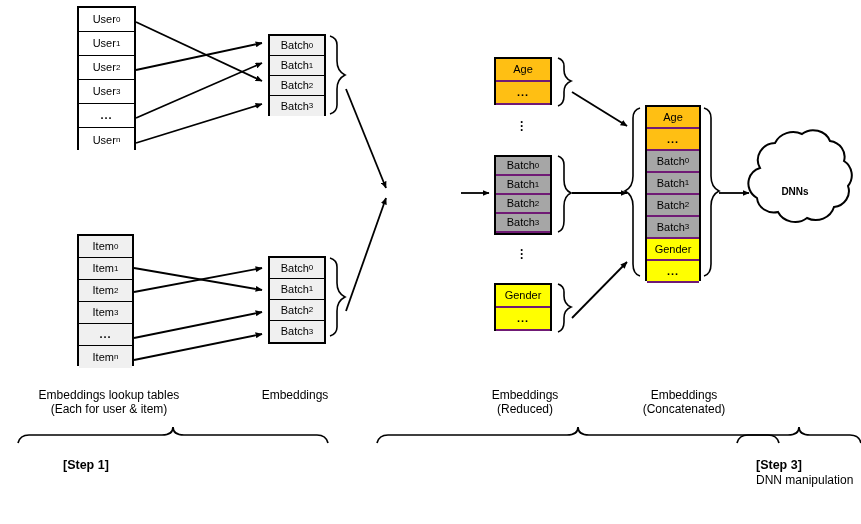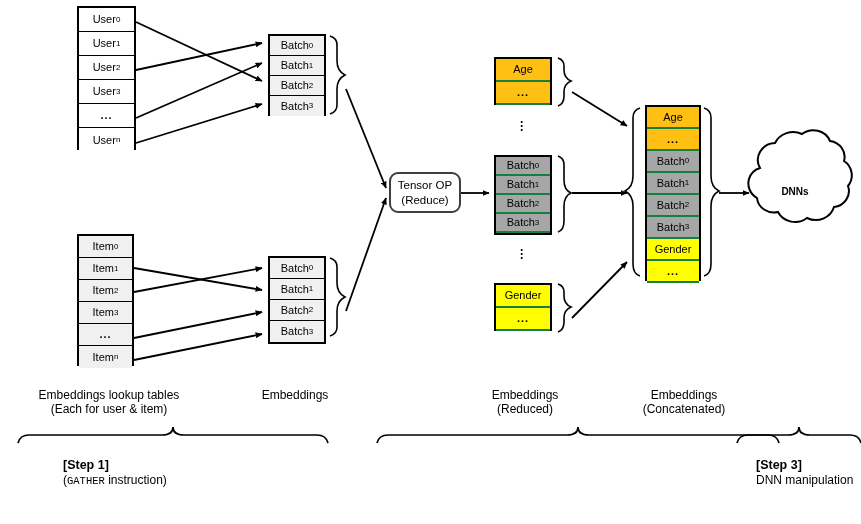--- a/index.html
+++ b/index.html
@@ -25,21 +25,21 @@
   .cell .sub{font-size:8px;vertical-align:sub;margin-left:0px;}
   .cell.ellipsis{font-weight:bold;letter-spacing:1px;font-size:11px;}
 
   
   .fill-white{background:#ffffff;text-align:center;}
   .fill-light{background:#f0f0f0;}
   .fill-gray{background:#a6a6a6;}
   .fill-orange{background:#ffbf13;}
   .fill-yellow{background:#ffff00;}
 
-  .stack.thick .cell{border-bottom:2px solid #15803d;}
+  .stack.thick .cell{border-bottom:2px solid #701a75;}
 
   
   .opnode{
     position:absolute;box-sizing:border-box;
     border:2px solid #3f3f3f;border-radius:9px;background:#fff;
     display:flex;flex-direction:column;align-items:center;justify-content:center;
     font-size:11.5px;line-height:1.25;
   }
 
   
@@ -246,24 +246,20 @@
     <div class="cell fill-light" style="height:21px;">
       <span>Batch</span>
         <span class="sub">2</span>
     </div>
     <div class="cell fill-light" style="height:21px;">
       <span>Batch</span>
         <span class="sub">3</span>
     </div>
   </div>
 
-  <div class="opnode" style="left:389px;top:172px;width:72px;height:41px;">
-    <div>Tensor OP</div>
-    <div>(Reduce)</div>
-  </div>
 
   <div class="stack thick" style="left:494px;top:57px;width:58px;height:48px;">
     <div class="cell fill-orange" style="height:23px;">Age</div>
     <div class="cell fill-orange ellipsis" style="height:23px;">...</div>
   </div>
 
   <div class="vdots" style="left:510px;top:120px;width:24px;">
     <span>·</span>
       <span>·</span>
       <span>·</span>
@@ -345,21 +341,20 @@
     <div>Embeddings</div>
     <div>(Reduced)</div>
   </div>
   <div class="caption" style="left:604px;top:388px;width:160px;">
     <div>Embeddings</div>
     <div>(Concatenated)</div>
   </div>
 
   <div class="stepblock" style="left:63px;top:458px;width:244px;">
     <div class="step-title">[Step 1]</div>
-    <div class="step-sub"><span>(</span><span class="mono">GATHER</span><span> instruction)</span></div>
   </div>
 
 
   <div class="stepblock" style="left:756px;top:458px;width:118px;">
     <div class="step-title">[Step 3]</div>
     <div class="step-sub">DNN manipulation</div>
   </div>
 
 </div>
 

